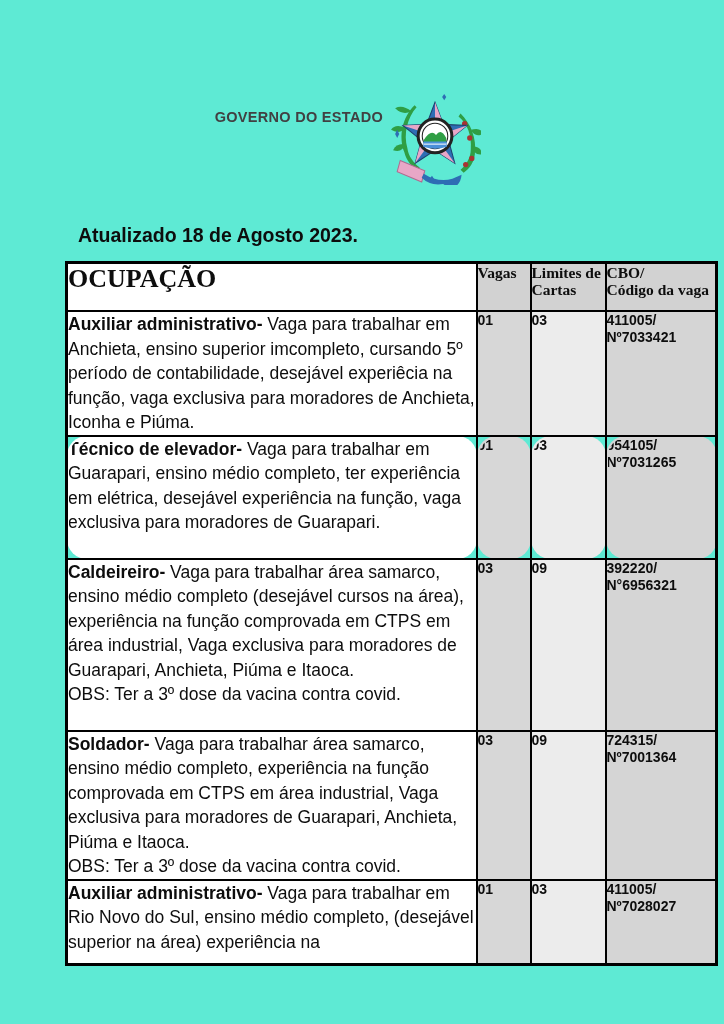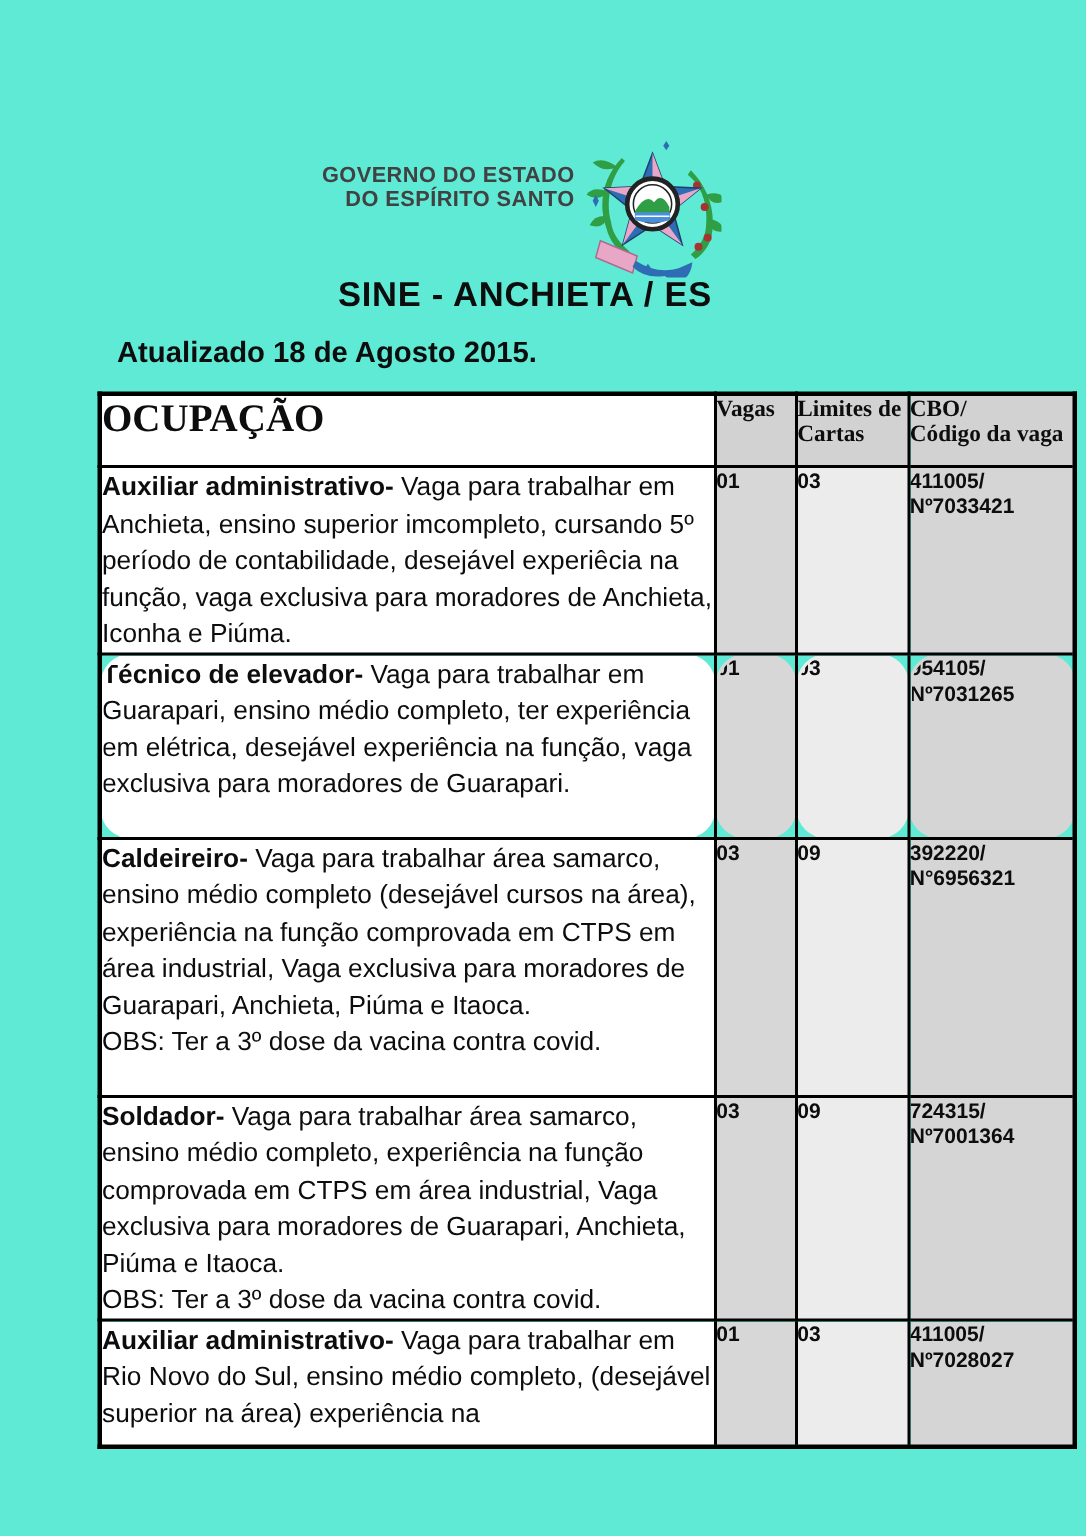--- a/index.html
+++ b/index.html
@@ -42,21 +42,20 @@
   tr.r1 td{height:121px;} tr.r2 td{height:121px;border-radius:20px;} tr.r3 td{height:170px;}
   tr.r4 td{height:146px;} tr.r5 td{height:82px;}
 </style>
 </head>
 <body>
 
 <div class="page">
 
   <div class="org-text">
     <div class="org-name">GOVERNO DO ESTADO</div>
-    <div class="org-name">DO ESPÍRITO SANTO</div>
   </div>
 
   <div class="logo-wrap">
     <svg viewBox="0 0 90 90" width="92" height="92">
 
       <path class="lg-green" d="M25,12 C13,24 9,42 15,58 C17,66 22,72 28,76 L30,73 C24,68 19,62 18,54 C14,40 18,24 27,14 Z"></path>
       <path class="lg-green" d="M22,18 q-9,-7 -16,-3 q7,7 16,3 Z"></path>
       <path class="lg-green" d="M16,34 q-10,-4 -14,2 q8,5 14,-2 Z"></path>
       <path class="lg-green" d="M16,50 q-9,-1 -12,6 q9,3 12,-6 Z"></path>
 
@@ -85,22 +84,21 @@
       <path class="lg-pink" stroke="#b06a90" stroke-width="1" d="M11,66 L35,76 L32,87 L8,77 Z"></path>
 
       <path class="lg-blue" d="M34,79 q14,9 28,5 l9,-4 q-1,11 -11,14 l-7,-5 q-13,2 -21,-6 Z"></path>
 
       <path class="lg-blue" d="M6,40 l2,-4 l2,4 l-2,4 Z"></path>
       <path class="lg-blue" d="M52,4 l2,-3 l2,3 l-2,3 Z"></path>
       <path class="lg-blue" d="M40,84 l2,-3 l2,3 l-2,3 Z"></path>
     </svg>
   </div>
 
-  <div class="page-title">SINE - ANCHIETA / ES</div>
-  <div class="updated">Atualizado 18 de Agosto 2015.</div>
+  <div class="updated">Atualizado 18 de Agosto 2023.</div>
 
   <table class="jobs">
     <colgroup>
         <col class="c-occ">
         <col class="c-vag">
         <col class="c-lim">
         <col class="c-cbo">
       </colgroup>
     <thead>
       <tr>

